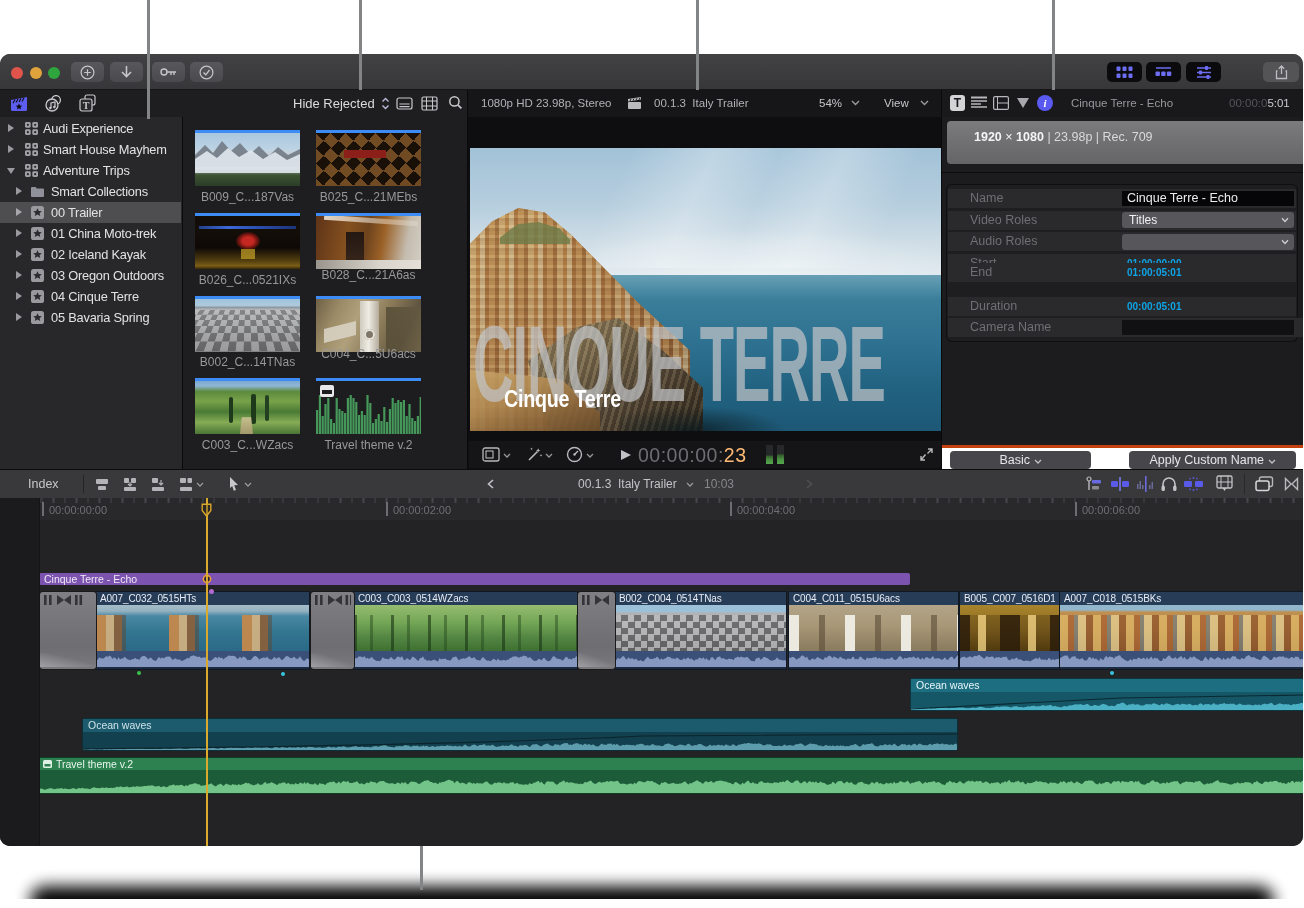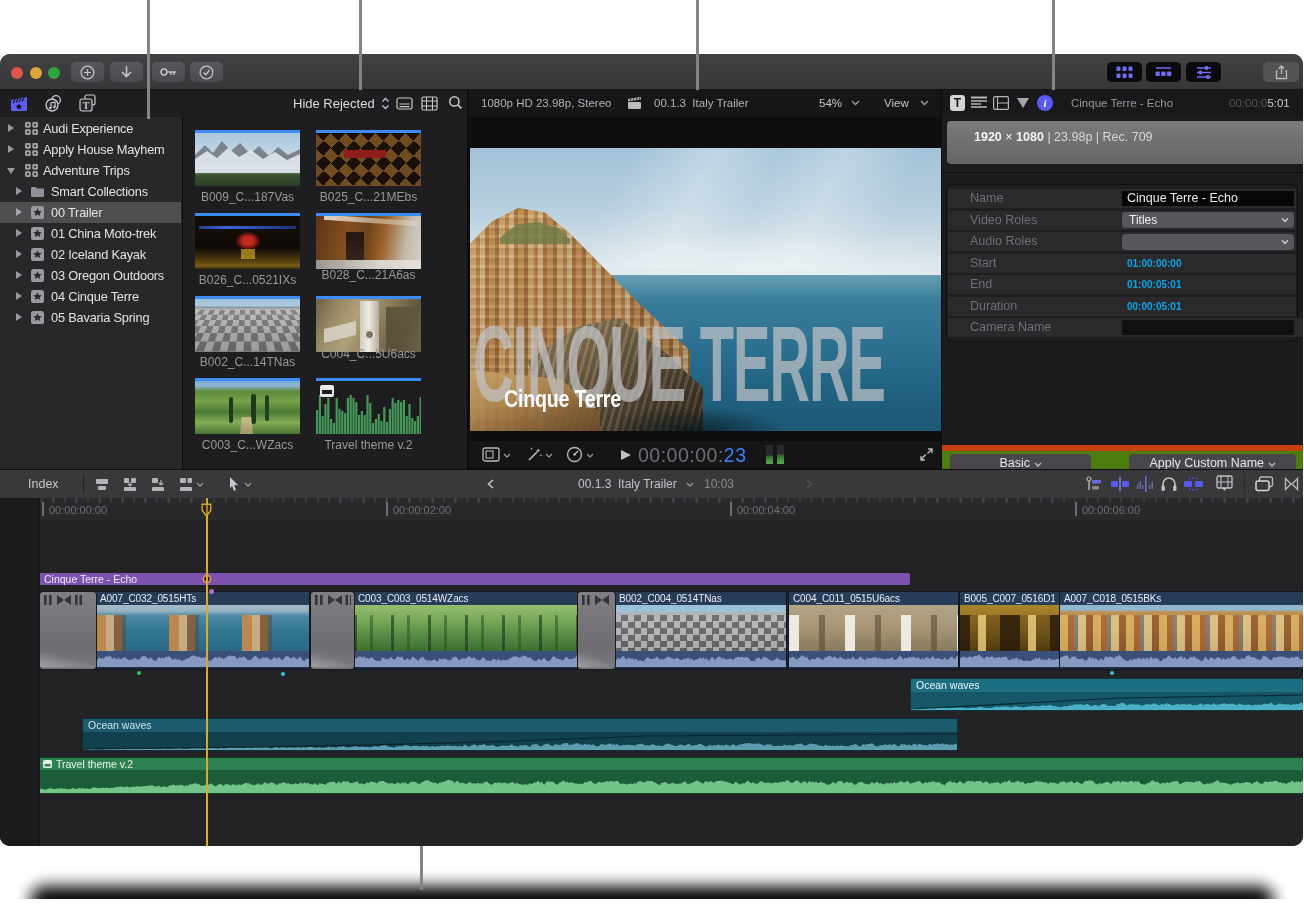--- a/index.html
+++ b/index.html
@@ -229,21 +229,21 @@
               <rect x="0" y="7.3" width="5.7" height="5.7" rx="1.4"></rect>
               <rect x="7.3" y="7.3" width="5.7" height="5.7" rx="1.4"></rect>
             </g>
             <g fill="#28282a">
               <circle cx="2.85" cy="2.85" r="1.1"></circle>
               <circle cx="10.15" cy="2.85" r="1.1"></circle>
               <circle cx="2.85" cy="10.15" r="1.1"></circle>
               <circle cx="10.15" cy="10.15" r="1.1"></circle>
             </g>
           </svg>
-          <span class="stxt" style="left:43px">Apply House Mayhem</span>
+          <span class="stxt" style="left:43px">Smart House Mayhem</span>
         </div>
       <div class="srow" style="top:43px">
           <svg class="tri" style="left:6px;top:7px" width="10" height="8">
             <path d="M1 1 L9 1 L5 7 Z" fill="#9a9a9e"></path>
           </svg>
           <svg class="sic" style="left:25px" width="13" height="13">
             <g fill="#a2a2a6">
               <rect x="0" y="0" width="5.7" height="5.7" rx="1.4"></rect>
               <rect x="7.3" y="0" width="5.7" height="5.7" rx="1.4"></rect>
               <rect x="0" y="7.3" width="5.7" height="5.7" rx="1.4"></rect>
@@ -466,21 +466,21 @@
             <circle cx="8.5" cy="8.5" r="7" fill="none" stroke="#b8b8bc" stroke-width="1.4"></circle>
             <path d="M8.5 8.5 L12 5" stroke="#b8b8bc" stroke-width="1.5"></path>
             <circle cx="8.5" cy="8.5" r="1.2" fill="#b8b8bc"></circle>
           </svg>
         <svg class="abs" style="left:117px;top:12px" width="8" height="5" viewBox="0 0 8 5">
             <path d="M1 1 L4 4 L7 1" stroke="#98989c" stroke-width="1.3" fill="none"></path>
           </svg>
         <svg class="abs" style="left:151px;top:8px" width="12" height="12" viewBox="0 0 12 12">
             <path d="M1 1 L11 6 L1 11 Z" fill="#c2c2c6"></path>
           </svg>
-        <div class="abs" style="left:169px;top:3px;font-size:19.5px;letter-spacing:.5px;color:#6e6e72;">00:00:00:<span style="color:#3b82f6">23</span></div>
+        <div class="abs" style="left:169px;top:3px;font-size:19.5px;letter-spacing:.5px;color:#6e6e72;">00:00:00:<span style="color:#fdba74">23</span></div>
         <div class="abs" style="left:297px;top:4px;width:7px;height:19px;background:linear-gradient(#26282a 0%,#26282a 52%,#37622e 60%,#4a8f42 78%,#55a84e 100%);"></div>
         <div class="abs" style="left:308px;top:4px;width:7px;height:19px;background:linear-gradient(#26282a 0%,#26282a 45%,#37622e 55%,#4a8f42 75%,#55a84e 100%);"></div>
         <svg class="abs" style="left:451px;top:7px" width="13" height="13" viewBox="0 0 13 13">
             <path d="M8 1 L12 1 L12 5 M5 12 L1 12 L1 8 M12 1 L7.5 5.5 M1 12 L5.5 6.5" stroke="#b8b8bc" stroke-width="1.4" fill="none"></path>
           </svg>
       </div>
     </div>
     <div id="inspector">
       <div class="abs" style="left:5px;top:4px;width:351px;height:43px;border-radius:4px;background:linear-gradient(#7b7b7d,#656568);padding-left:8px;">
         <div class="abs" style="left:27px;top:9px;font-size:12.5px;color:#d9d9db;"><b style="color:#f4f4f6">1920</b> <span style="color:#f4f4f6">×</span> <b style="color:#f4f4f6">1080</b> | 23.98p | Rec. 709</div>
@@ -502,34 +502,34 @@
         <div class="irow" style="top:26.5px;">
             <span class="ilab">Video Roles</span>
             <div class="idrop">Titles<svg class="abs" style="right:5px;top:5px" width="8" height="6" viewBox="0 0 8 6">
                 <path d="M1 1.2 L4 4.5 L7 1.2" stroke="#cfcfd3" stroke-width="1.3" fill="none"></path>
               </svg></div>
           </div>
         <div class="irow" style="top:69.5px;">
             <span class="ilab">Start</span>
             <span class="itxt">01:00:00:00</span>
           </div>
-        <div class="irow" style="top:91px;text-align:center;">
+        <div class="irow" style="top:79px;text-align:center;">
             <span class="ilab">End</span>
             <span class="itxt">01:00:05:01</span>
           </div>
         <div class="irow" style="top:112.5px;">
             <span class="ilab">Duration</span>
             <span class="itxt">00:00:05:01</span>
           </div>
         <div class="irow" style="top:134px;padding-left:33px;">
             <span class="ilab">Camera Name</span>
             <div class="ival" style="background:#111113;"></div>
           </div>
       </div>
-      <div class="abs" style="left:0;top:328px;width:362px;height:24px;background:#4d7c0f;border-top:6px solid #c2410c;">
+      <div class="abs" style="left:0;top:328px;width:362px;height:24px;background:#ffffff;border-top:3px solid #c2410c;">
         <div class="ibtn" style="left:8px;width:141px;">Basic&nbsp;<svg width="8" height="5" viewBox="0 0 8 5" style="display:inline-block">
               <path d="M1 1 L4 4 L7 1" stroke="#c0c0c4" stroke-width="1.3" fill="none"></path>
             </svg></div>
         <div class="ibtn" style="left:187px;width:167px;">Apply Custom Name&nbsp;<svg width="8" height="5" viewBox="0 0 8 5" style="display:inline-block">
               <path d="M1 1 L4 4 L7 1" stroke="#c0c0c4" stroke-width="1.3" fill="none"></path>
             </svg></div>
       </div>
     </div>
     <div id="tltoolbar">
         <div class="abs" style="left:28px;top:0;height:28px;line-height:28px;font-size:12.5px;color:#c8c8ca;">Index</div>

